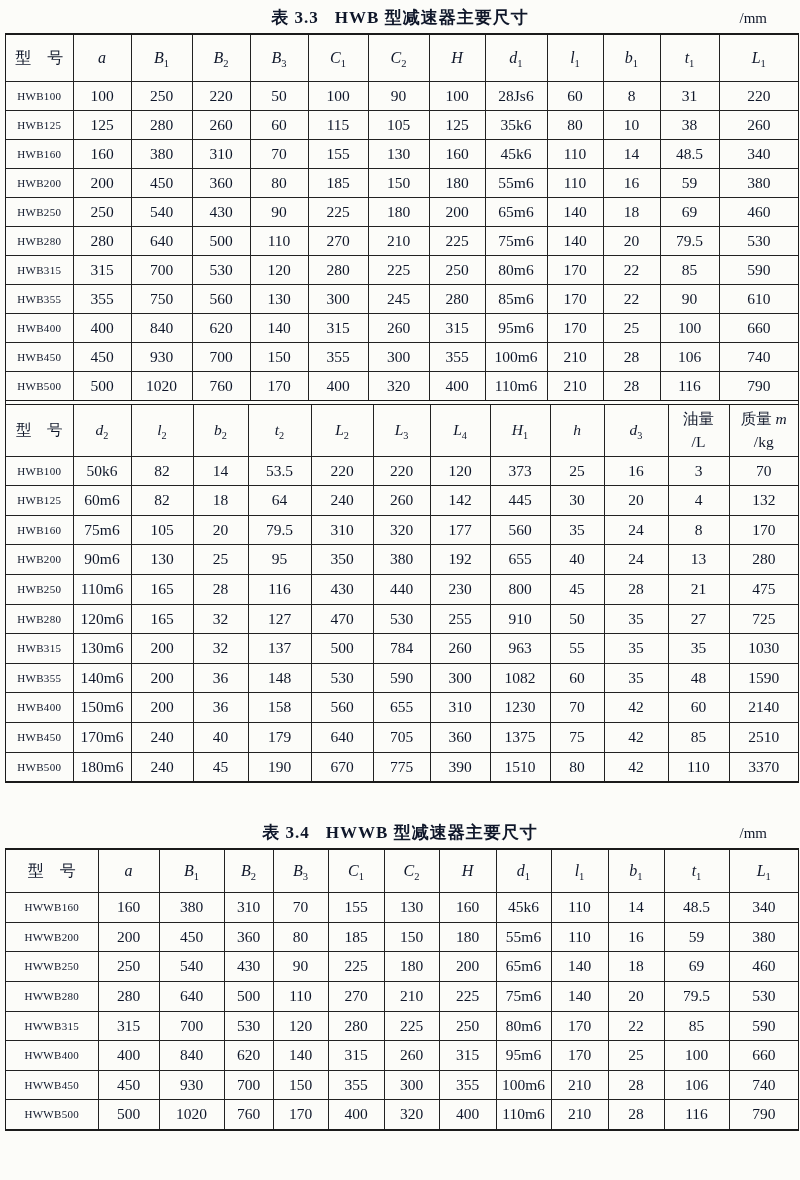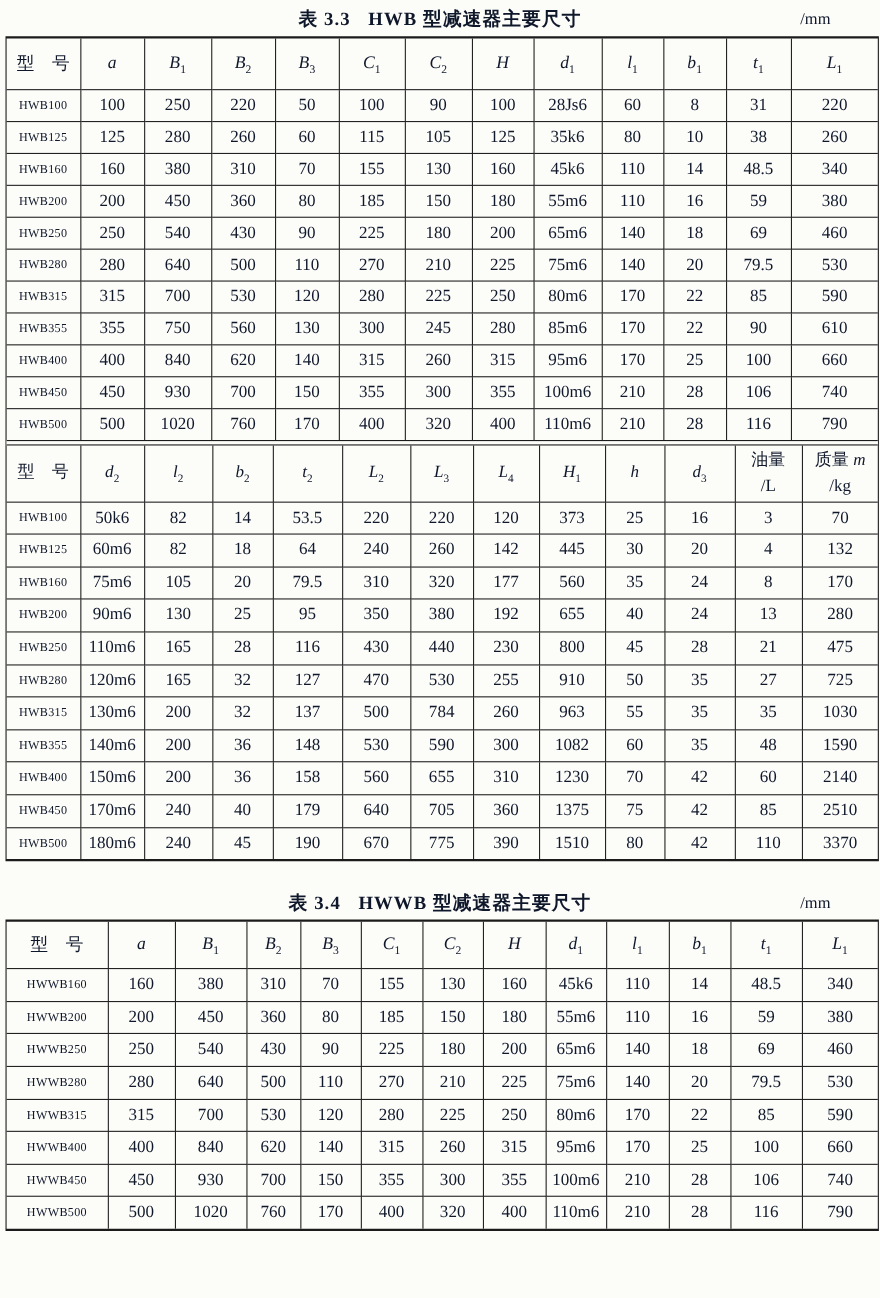--- a/index.html
+++ b/index.html
@@ -9,24 +9,24 @@
     font-family:"Liberation Serif","DejaVu Serif",serif;
     padding-top:6px;position:relative;overflow:hidden;
   }
   .caption{
     position:relative;height:24px;line-height:24px;text-align:center;
     font-size:17px;font-weight:bold;margin:0 5px 3px 5px;
   }
   .cap-label{margin-right:16px;letter-spacing:1px;}
   .cap-title{letter-spacing:1px;}
   .cap-unit{
-    position:absolute;right:40px;bottom:0;
+    position:absolute;right:28px;bottom:0;
     font-weight:normal;font-size:15px;letter-spacing:0;
   }
-  .caption2{margin-top:26px;}
+  .caption2{margin-top:38px;}
   .outer{
     margin:0 3px 0 5px;width:792px;box-sizing:content-box;
     border:1.6px solid #1b1b1b;
     border-top-width:2.6px;border-bottom-width:2.6px;
     background:#fcfcf9;
   }
   table{
     border-collapse:collapse;table-layout:fixed;width:792px;
     border:hidden; 
   }

